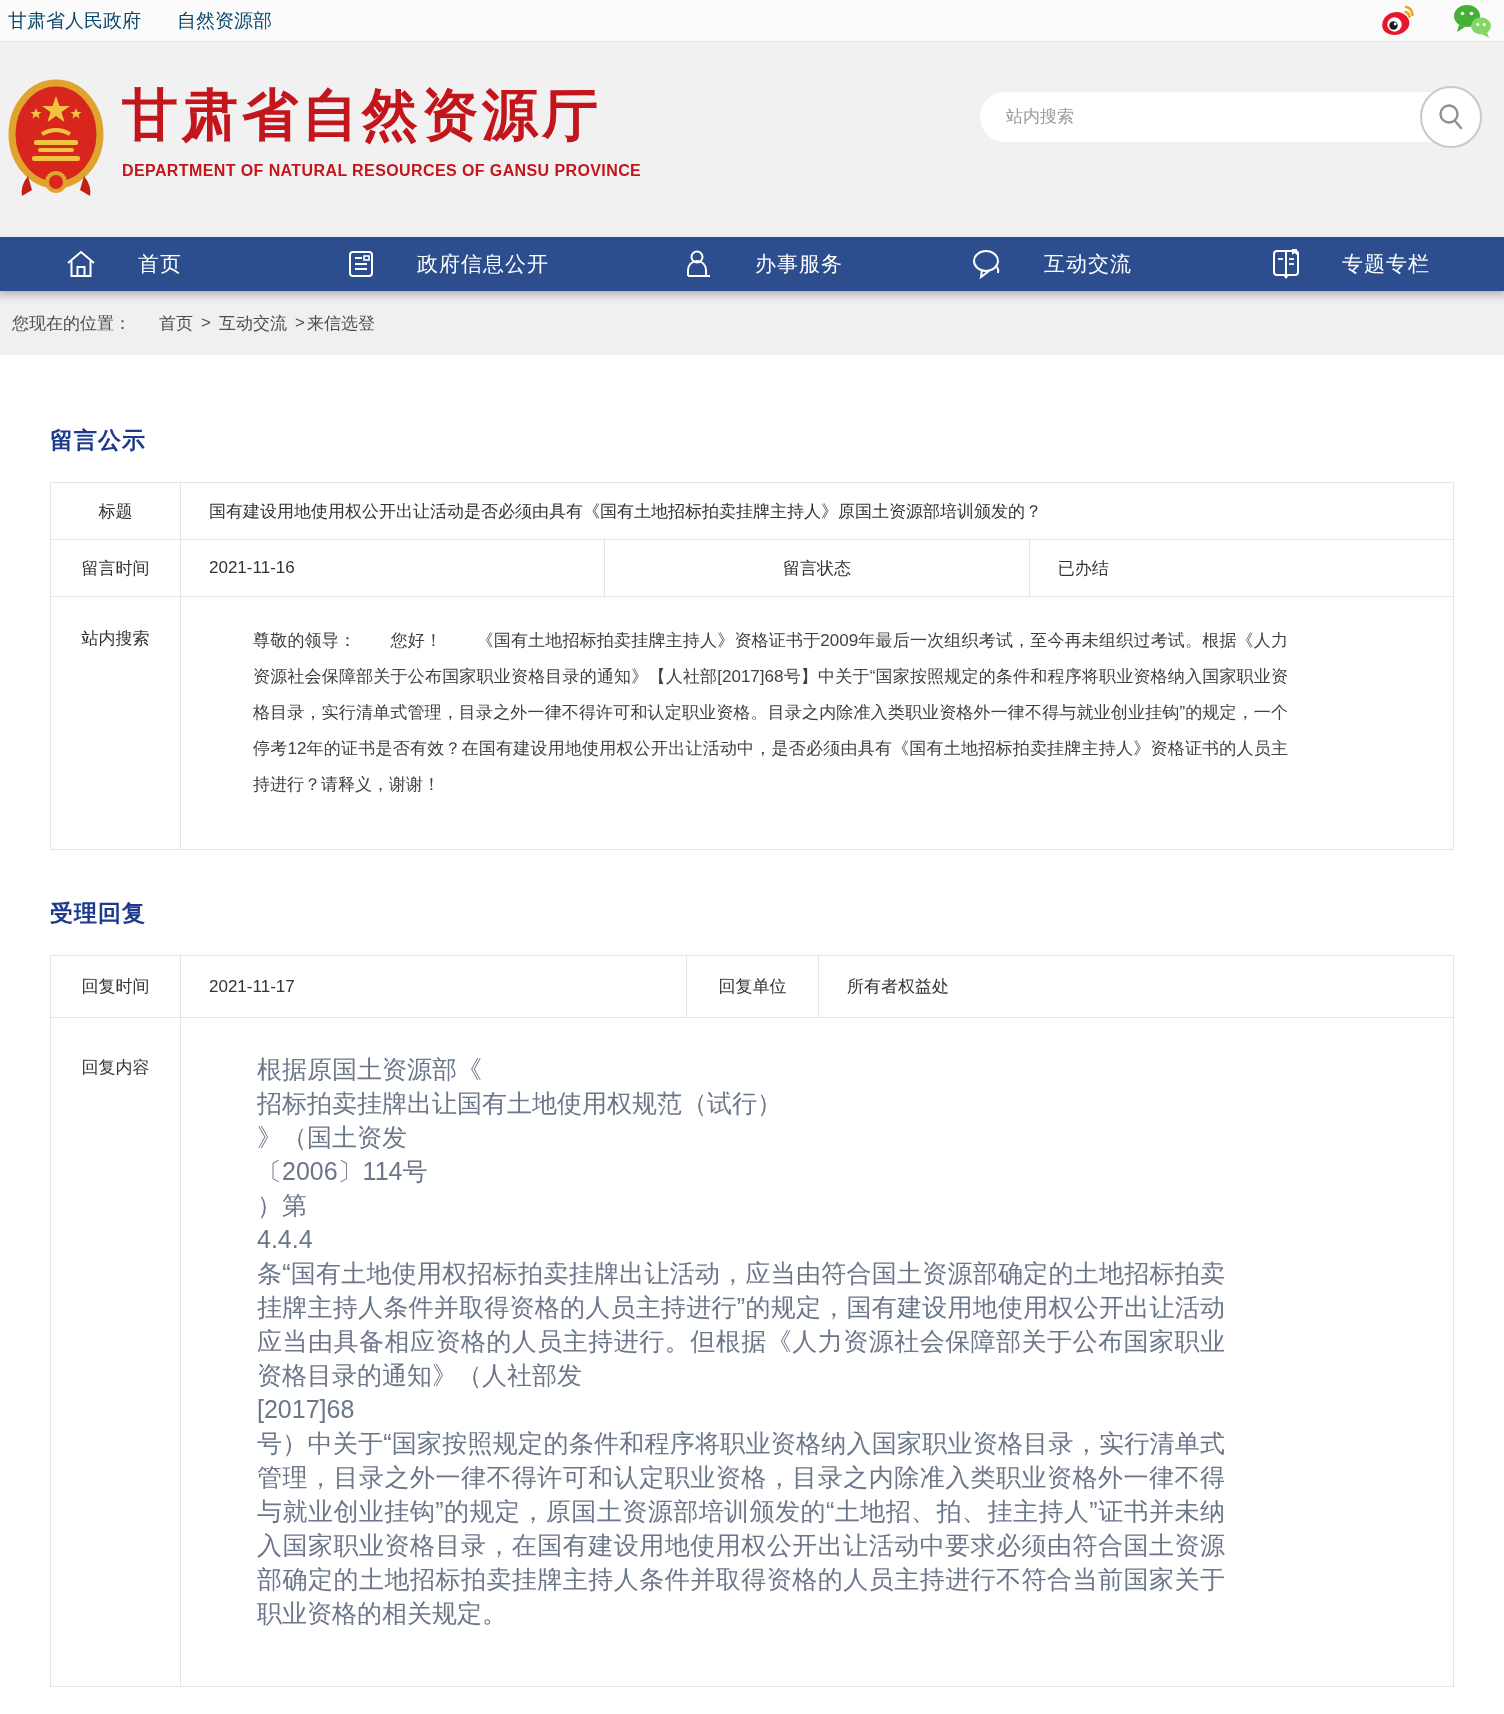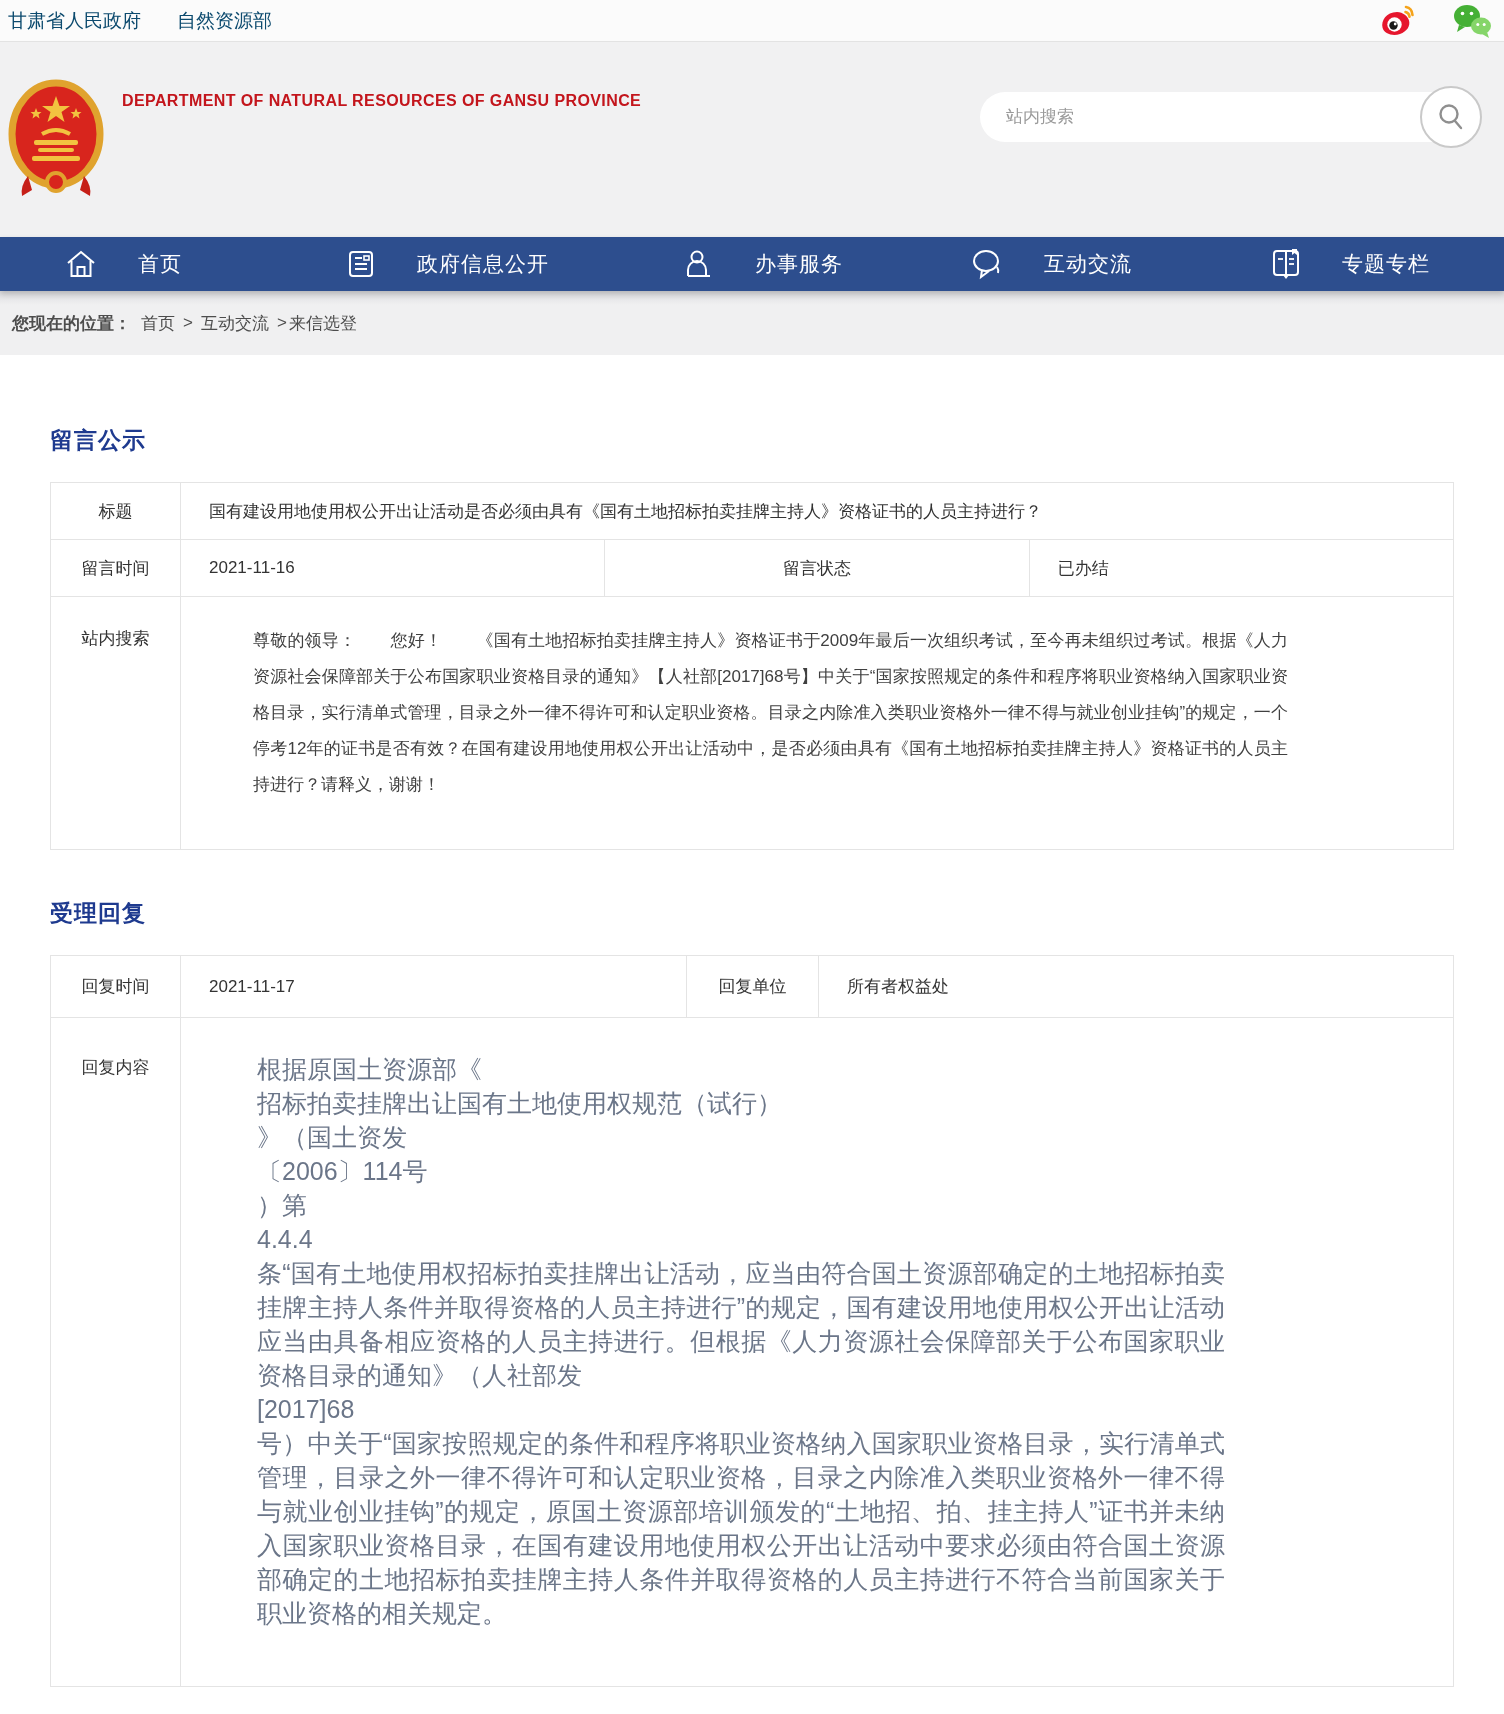--- a/index.html
+++ b/index.html
@@ -61,21 +61,21 @@
   .nav-item .label { font-size:21px; color:#fff; letter-spacing:1px; }
   .nav-item svg { display:block; }
   
   .breadcrumb {
     height:64px; background:linear-gradient(#dcdcdf 0px,#f0f0f1 14px,#f0f0f1 100%);
     display:flex; align-items:center; padding-left:12px;
     font-size:17px; color:#4d4d4d;
   }
   .breadcrumb a { color:#4d4d4d; text-decoration:none; }
   .breadcrumb .sep { margin:0 8px; }
-  .breadcrumb .prefix { margin-right:10px;font-weight:bold; }
+  .breadcrumb .prefix { margin-right:28px; }
   
   .section-title {
     margin:70px 12px 26px 50px; font-size:23px; font-weight:bold; color:#1e3a8f;
     letter-spacing:1px;
   }
   .section-title.reply { margin-top:48px; }
   table.grid {
     width:1404px; margin:0 50px; border-collapse:collapse; table-layout:fixed;
   }
   table.grid td { border:1px solid #e4e4e4; font-size:17px; color:#333; }
@@ -144,20 +144,21 @@
     <polygon points="68,30 69.5,34 73.5,34 70.5,36.5 71.5,40.5 68,38 64.5,40.5 65.5,36.5 62.5,34 66.5,34" fill="#f2c340"></polygon>
     <rect x="26" y="62" width="44" height="5" rx="2" fill="#f2c340"></rect>
     <rect x="30" y="70" width="36" height="4" rx="2" fill="#f2c340"></rect>
     <rect x="24" y="78" width="48" height="5" rx="2" fill="#f2c340"></rect>
     <path d="M34 56 q14 -8 28 0" fill="none" stroke="#f2c340" stroke-width="4"></path>
     <path d="M20 98 q-8 10 -6 20 l10 -6 z" fill="#c61f18"></path>
     <path d="M76 98 q8 10 6 20 l-10 -6 z" fill="#c61f18"></path>
     <circle cx="48" cy="104" r="9" fill="#d8251d" stroke="#e0a32e" stroke-width="4"></circle>
   </svg>
   <div class="brand">
+    <div class="brand-title">甘肃省自然资源厅</div>
     <div class="brand-sub">DEPARTMENT OF NATURAL RESOURCES OF GANSU PROVINCE</div>
   </div>
   <div class="search">
     <input type="text" placeholder="站内搜索" style="">
     <span class="search-btn">
       <svg width="30" height="30" viewBox="0 0 30 30">
         <circle cx="13" cy="12" r="8.5" fill="none" stroke="#8f8f8f" stroke-width="2.4"></circle>
         <line x1="19" y1="19" x2="25" y2="26" stroke="#8f8f8f" stroke-width="2.4" stroke-linecap="round"></line>
       </svg>
     </span>
@@ -221,21 +222,21 @@
   <span class="sep" style="margin-right:2px">&gt;</span>
   <a href="#">来信选登</a>
 </div>
 
 <div class="section-title">留言公示</div>
 
 <table class="grid">
   <tbody>
       <tr>
     <td class="lab">标题</td>
-    <td class="val" colspan="3">国有建设用地使用权公开出让活动是否必须由具有《国有土地招标拍卖挂牌主持人》资格证书的人员主持进行？</td>
+    <td class="val" colspan="3">国有建设用地使用权公开出让活动是否必须由具有《国有土地招标拍卖挂牌主持人》原国土资源部培训颁发的？</td>
   </tr>
   <tr>
     <td class="lab">留言时间</td>
     <td class="val" style="width:506px">2021-11-16</td>
     <td class="lab lab3">留言状态</td>
     <td class="val">已办结</td>
   </tr>
   <tr>
     <td class="lab top">站内搜索</td>
     <td class="msg-content-cell" colspan="3">

